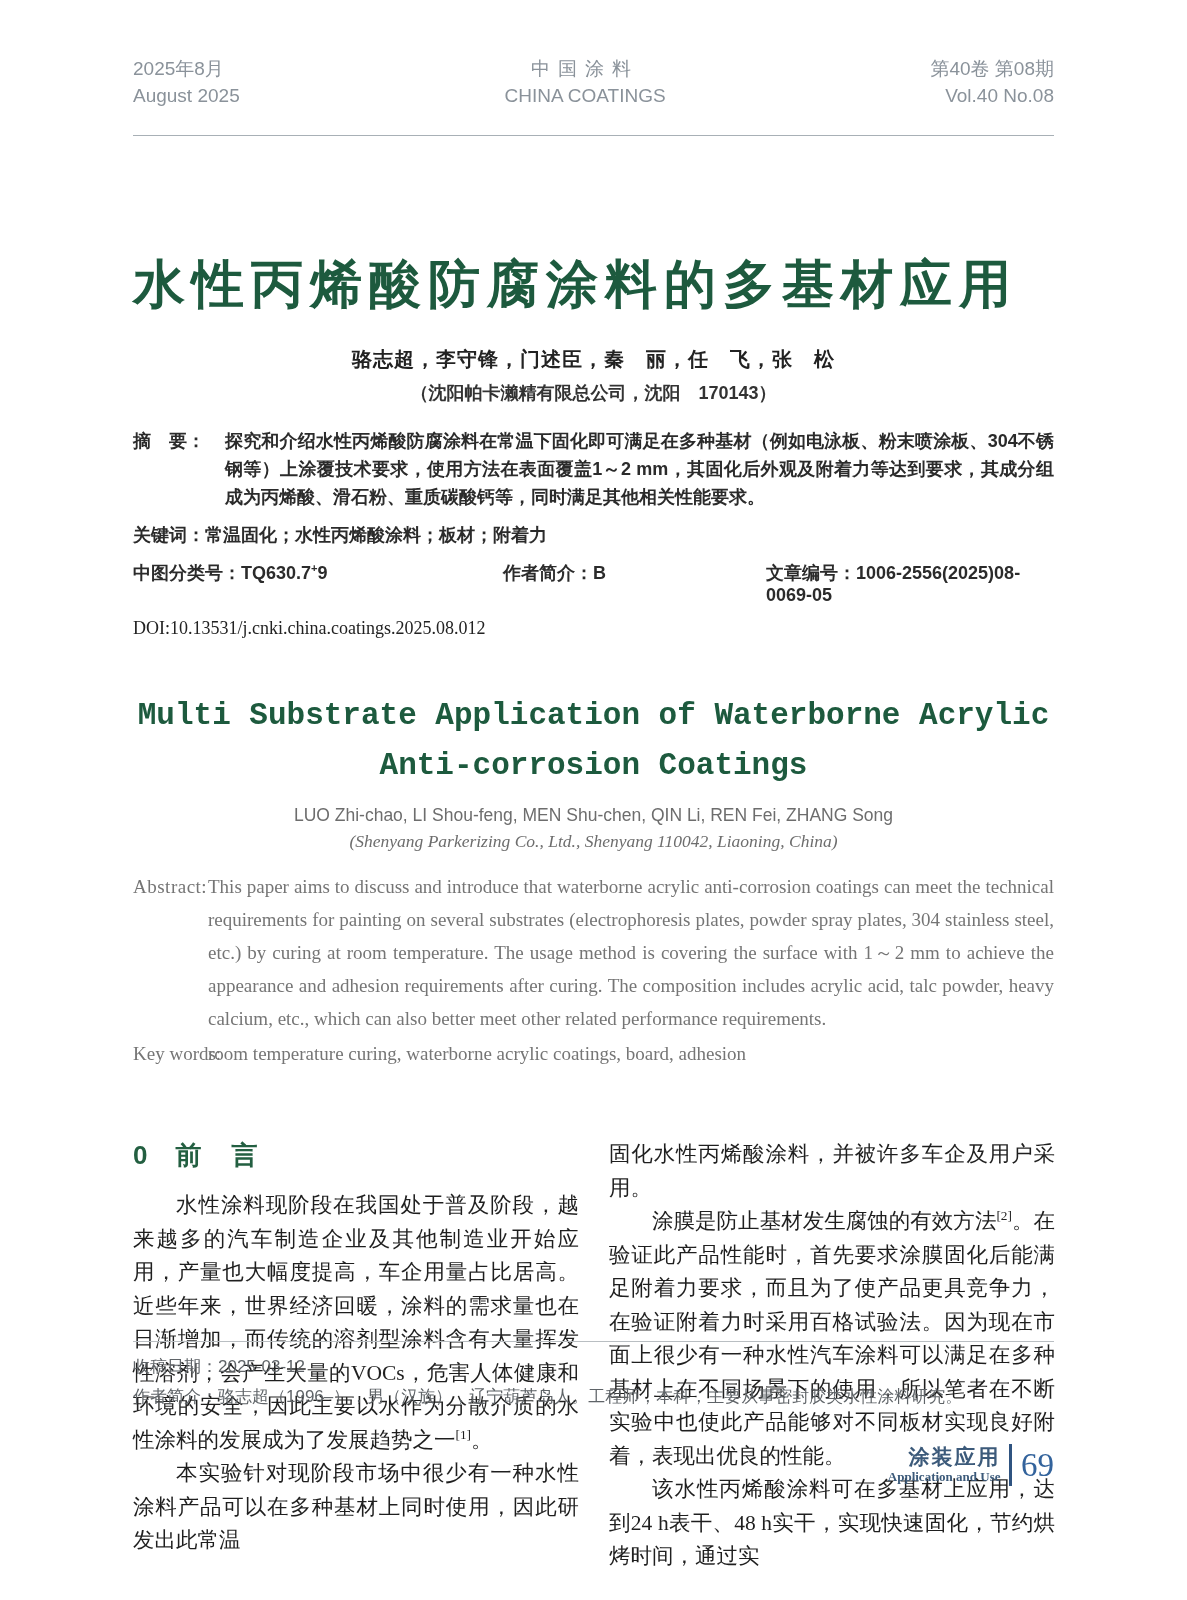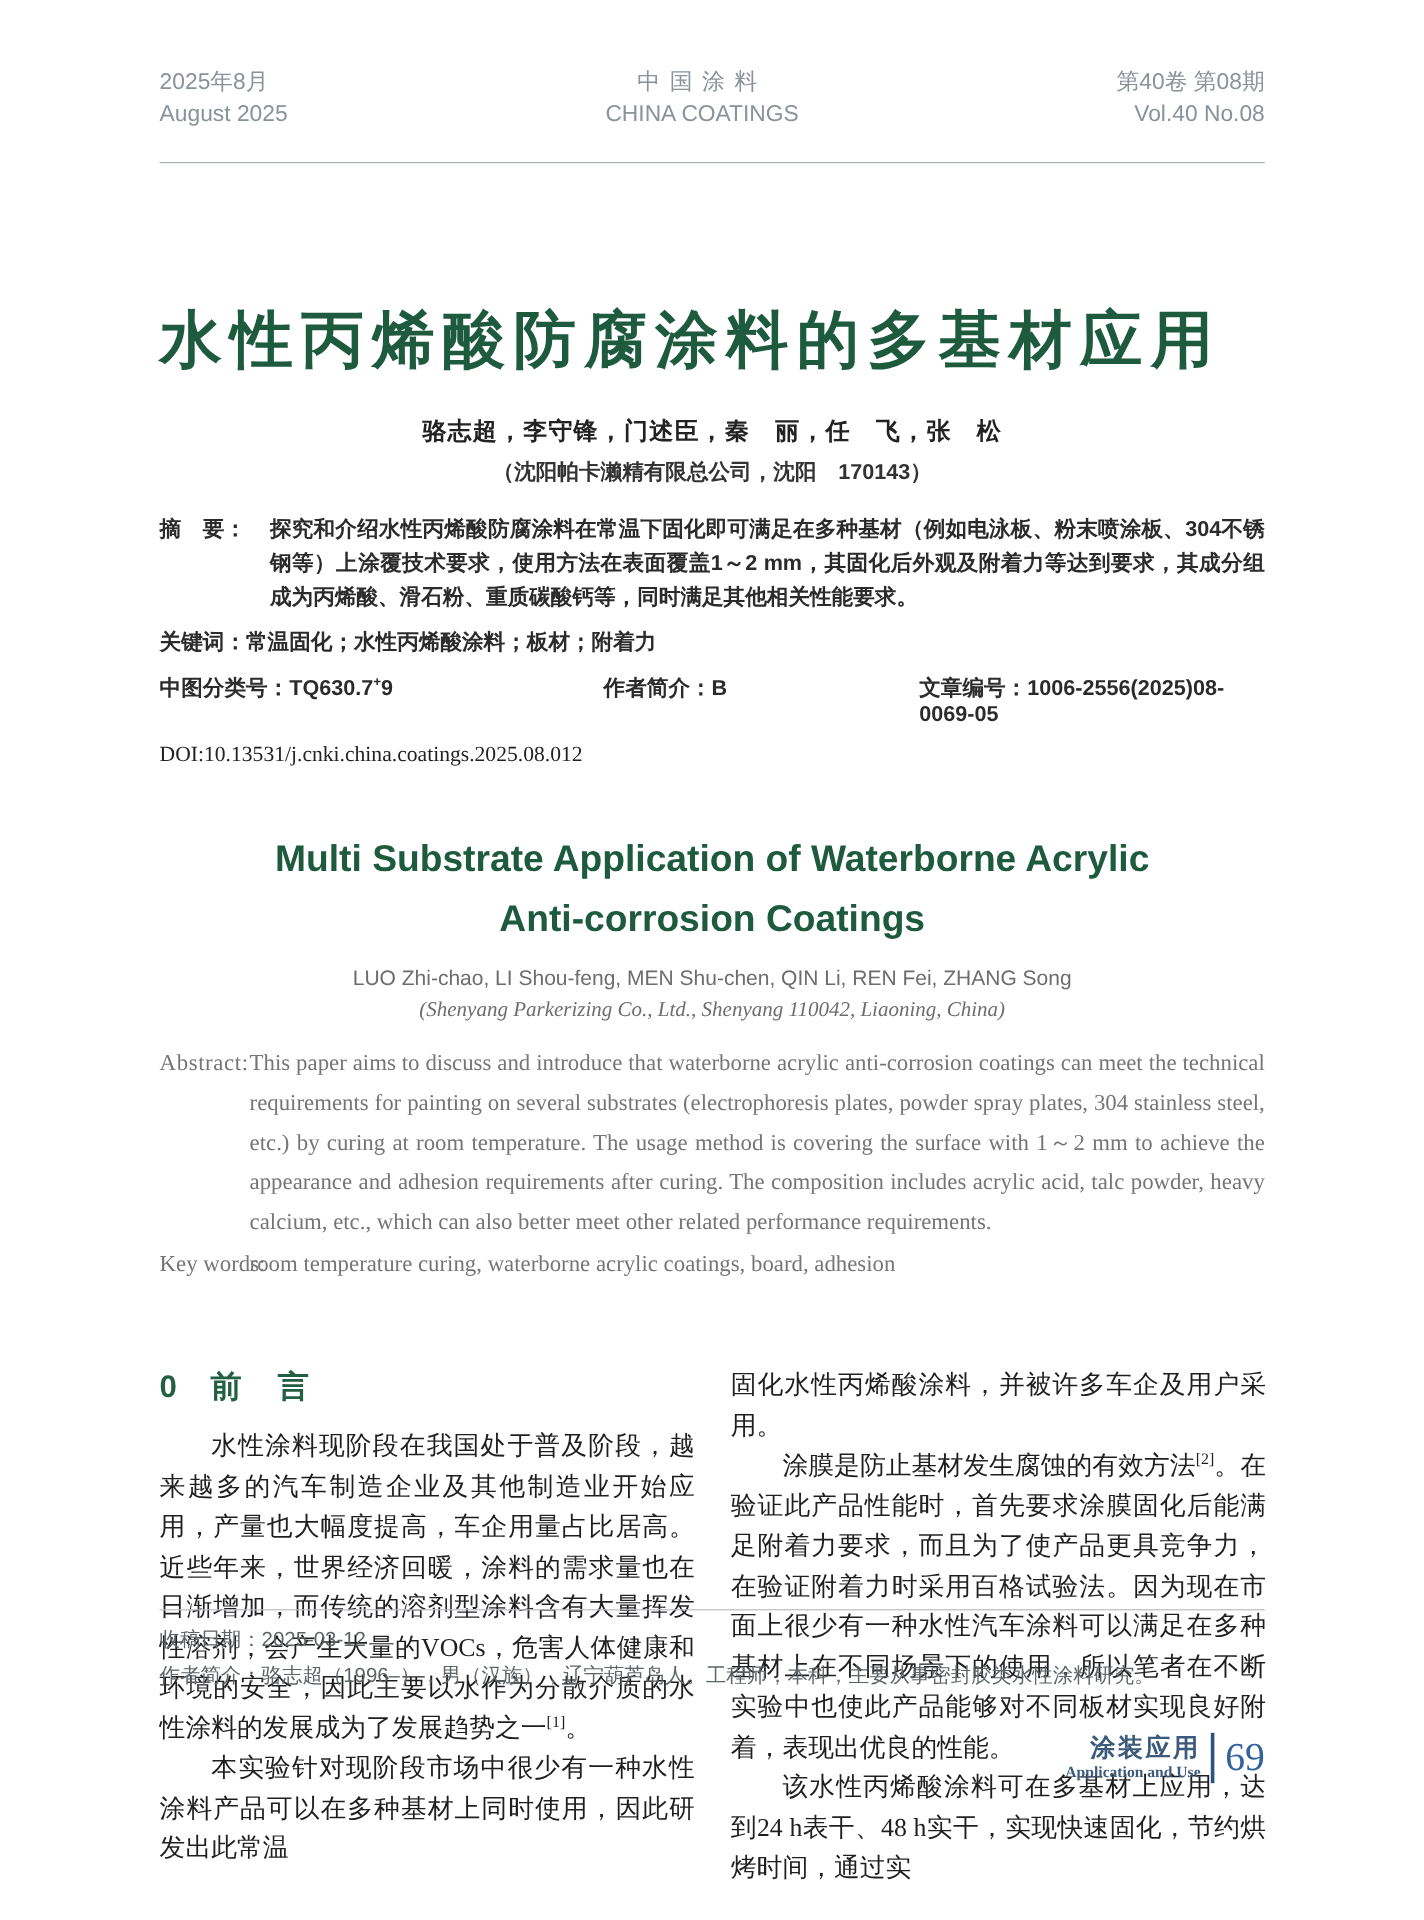--- a/index.html
+++ b/index.html
@@ -99,21 +99,21 @@
     font-family: "Liberation Serif", serif;
     font-size: 18px;
     color: #222;
   }
 
   
   .en-title {
     margin-top: 52px;
     text-align: center;
     color: #1d5a3e;
-    font-family: Liberation Sans, sans-serif;
+    font-family: Liberation Mono, monospace;
     font-weight: bold;
     font-size: 31px;
     line-height: 50px;
   }
   .en-authors {
     margin-top: 14px;
     text-align: center;
     font-family: "Liberation Sans", sans-serif;
     font-size: 17.5px;
     color: #6d6d6d;

